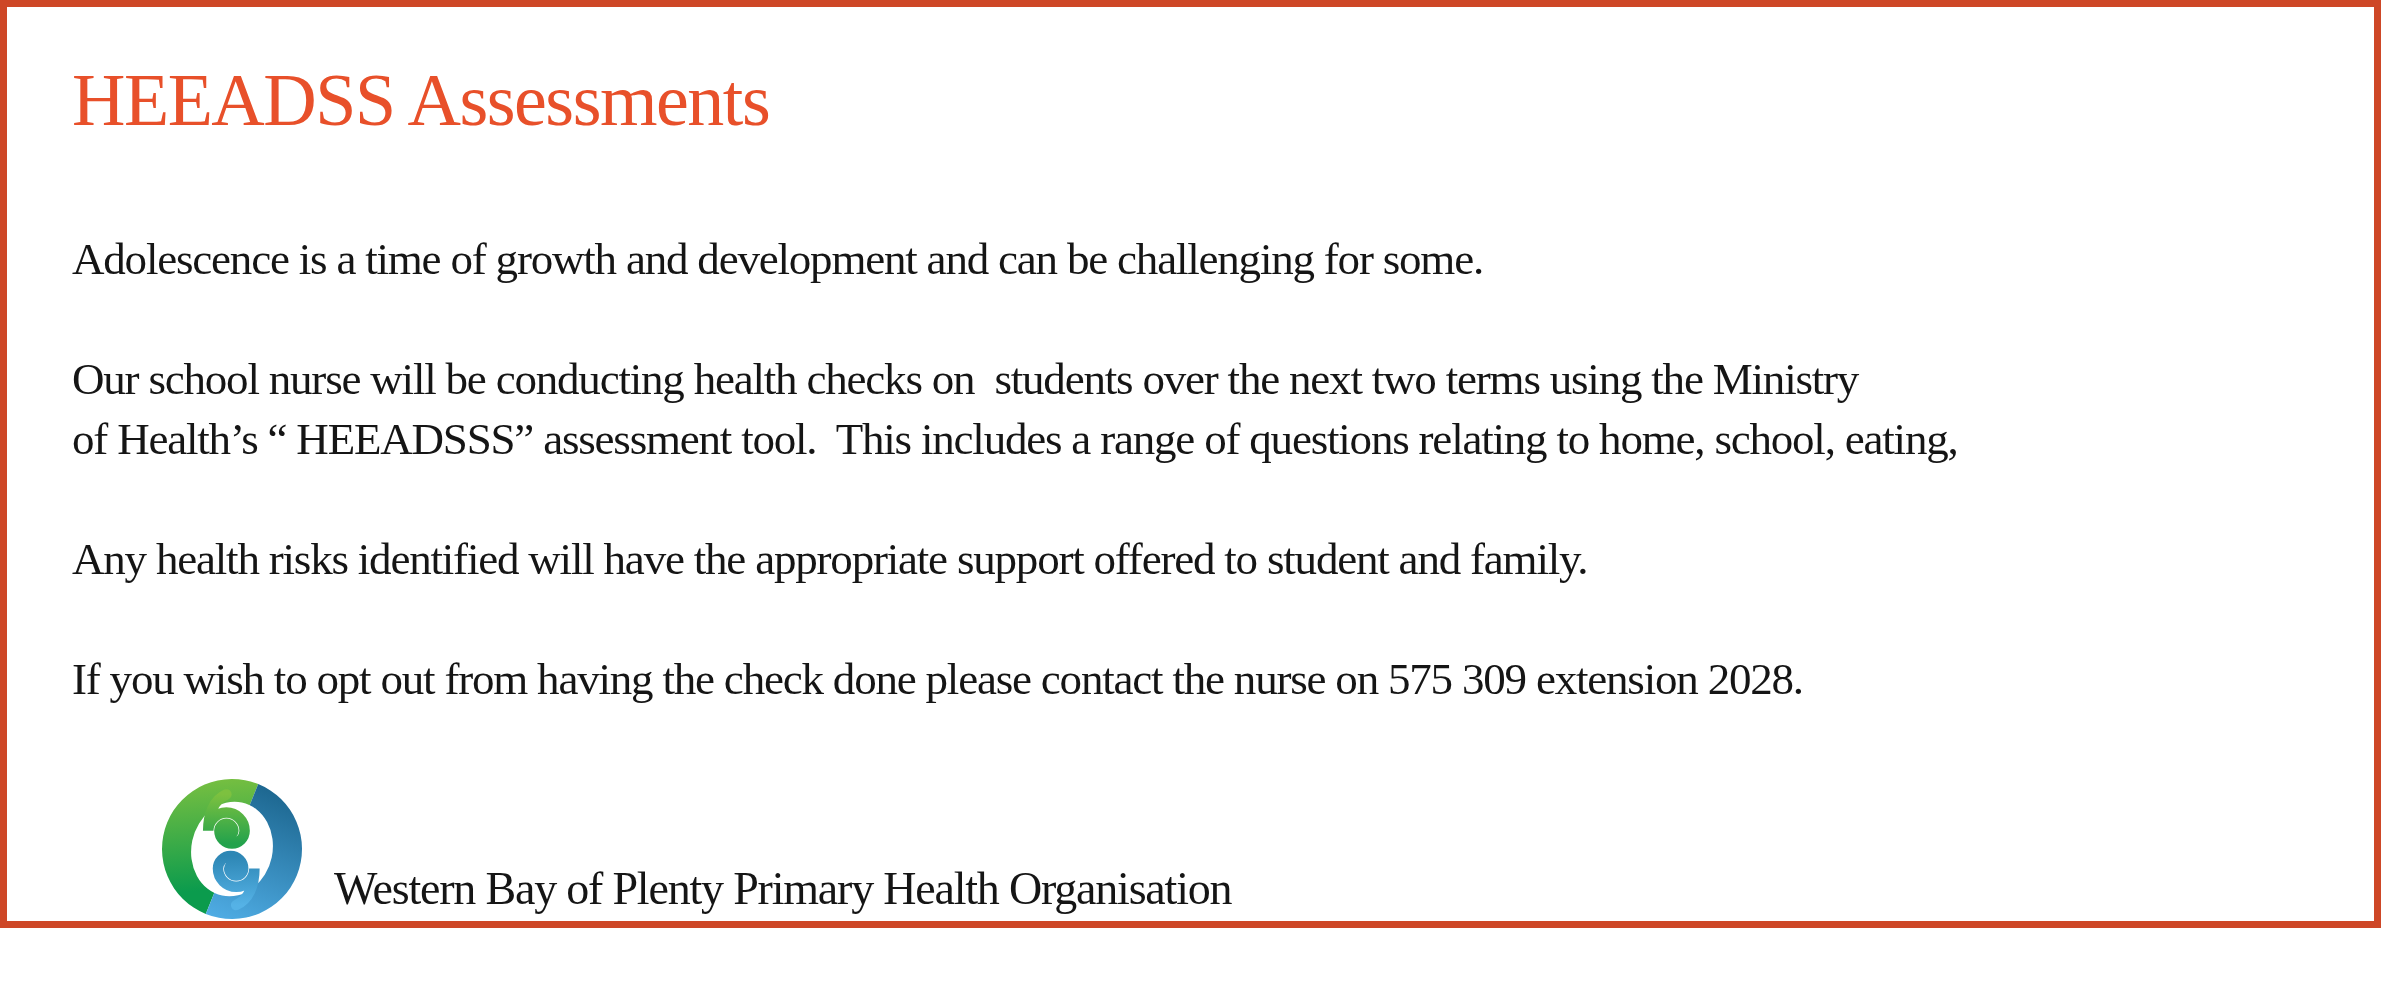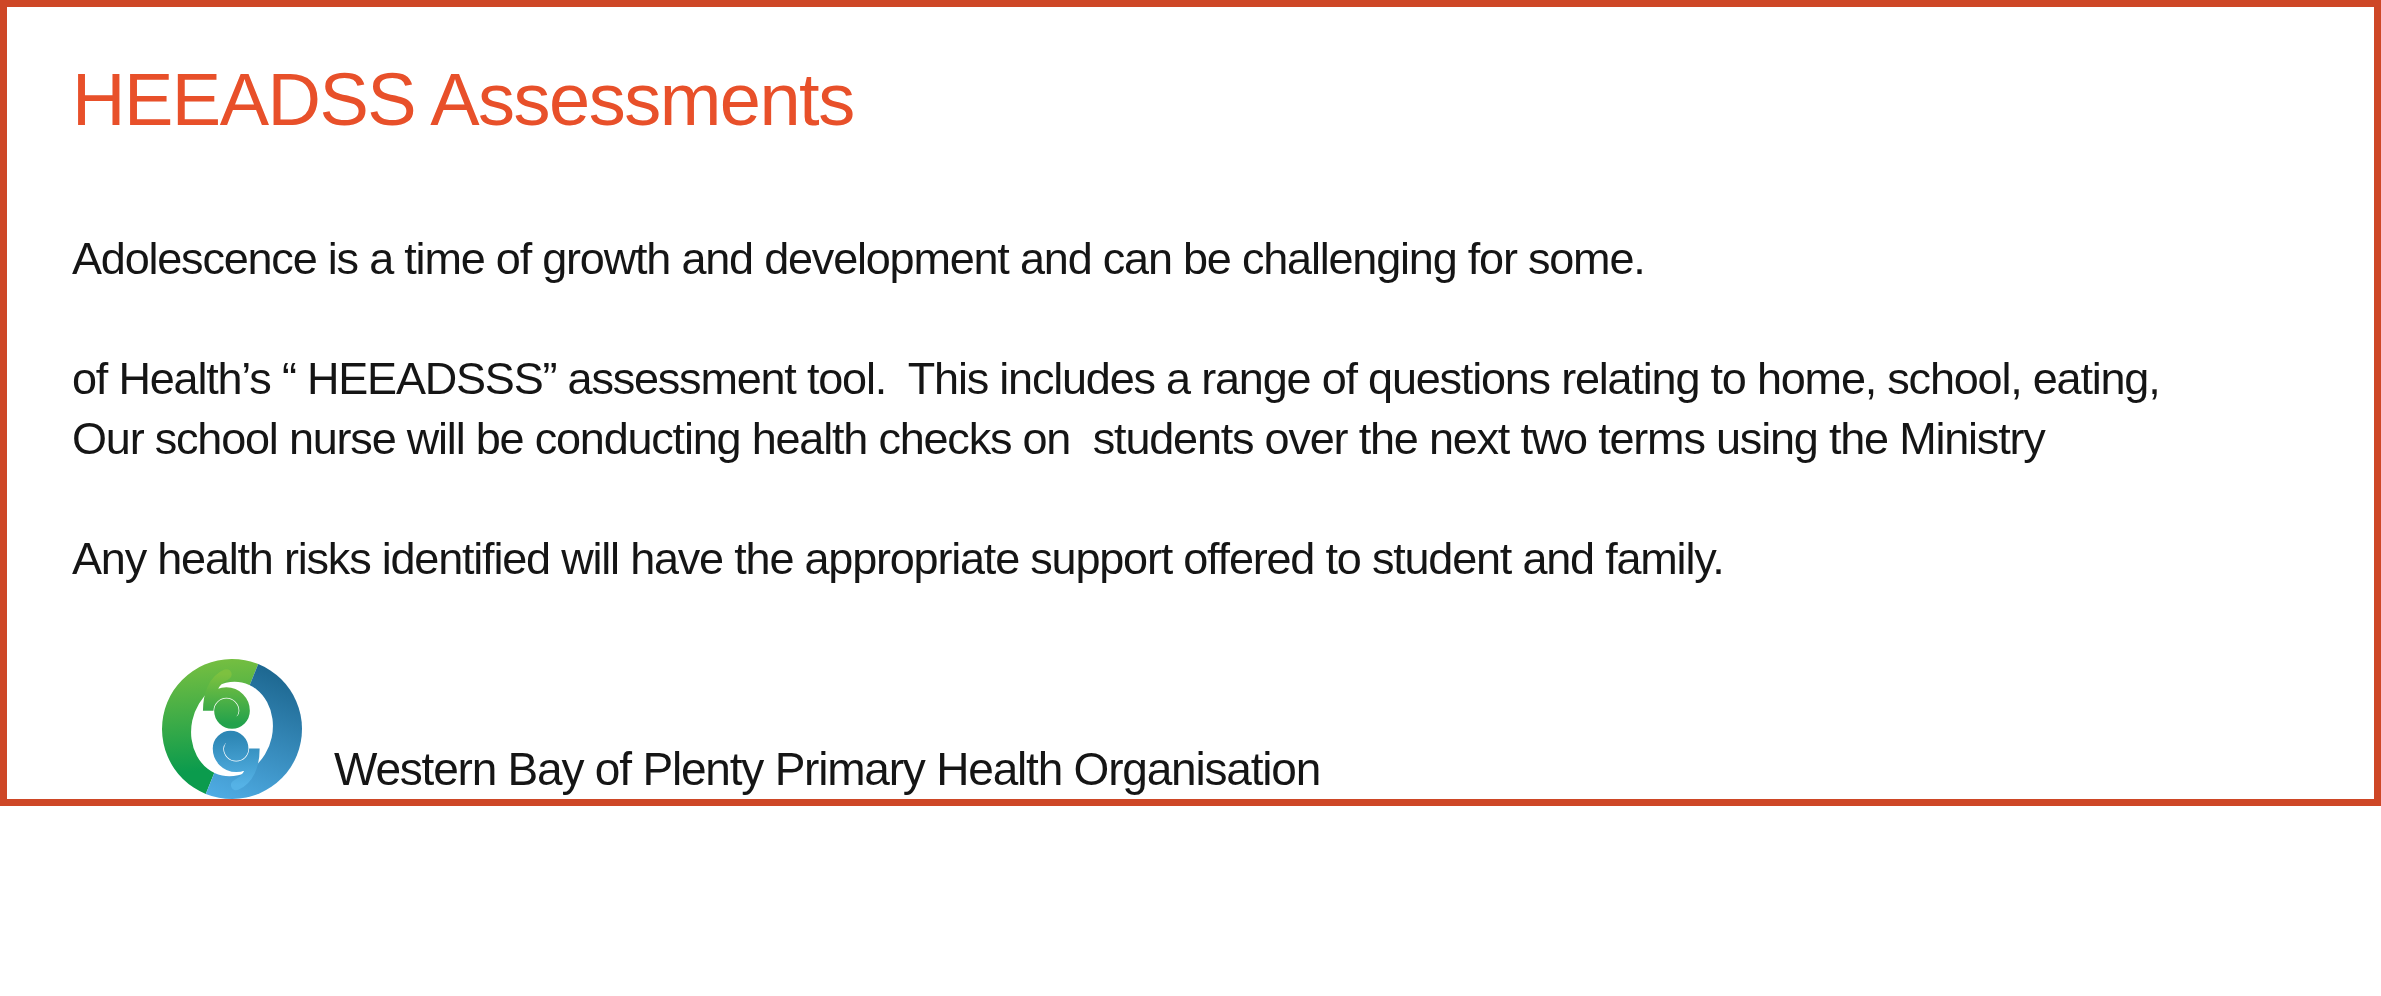--- a/index.html
+++ b/index.html
@@ -4,24 +4,24 @@
 <style>
   html, body {
     margin: 0;
     padding: 0;
     background: #ffffff;
   }
   .frame {
     position: relative;
     box-sizing: border-box;
     width: 2381px;
-    height: 806px;
+    height: 928px;
     border: 7px solid #CE4727;
     background: #ffffff;
-    font-family: Liberation Sans, sans-serif;
+    font-family: Liberation Serif, serif;
     color: #151515;
     overflow: hidden;
     padding: 0 55px;
   }
   .page-title {
     margin: 56px 0 0 10px;
     font-size: 74px;
     line-height: 74px;
     font-weight: 400;
     letter-spacing: -1.5px;
@@ -67,28 +67,31 @@
 
   <h1 class="page-title">HEEADSS Assessments</h1>
 
   <div class="body-copy">
 
     <div class="para">
       <div class="line">Adolescence is a time of growth and development and can be challenging for some.</div>
     </div>
 
     <div class="para">
+      <div class="line">Our school nurse will be conducting health checks on  students over the next two terms using the Ministry</div>
       <div class="line">of Health’s “ HEEADSSS” assessment tool.  This includes a range of questions relating to home, school, eating,</div>
-      <div class="line">Our school nurse will be conducting health checks on  students over the next two terms using the Ministry</div>
     </div>
 
     <div class="para">
       <div class="line">Any health risks identified will have the appropriate support offered to student and family.</div>
     </div>
 
+    <div class="para">
+      <div class="line">If you wish to opt out from having the check done please contact the nurse on 575 309 extension 2028.</div>
+    </div>
 
   </div>
 
   <div class="footer">
 
     <svg class="logo" viewBox="0 0 100 100" xmlns="http://www.w3.org/2000/svg" aria-hidden="true">
       <defs>
         <linearGradient id="lgGreen" x1="0" y1="0" x2="0.25" y2="1">
           <stop offset="0" stop-color="#8CC63E"></stop>
           <stop offset="1" stop-color="#0B9B4D"></stop>

